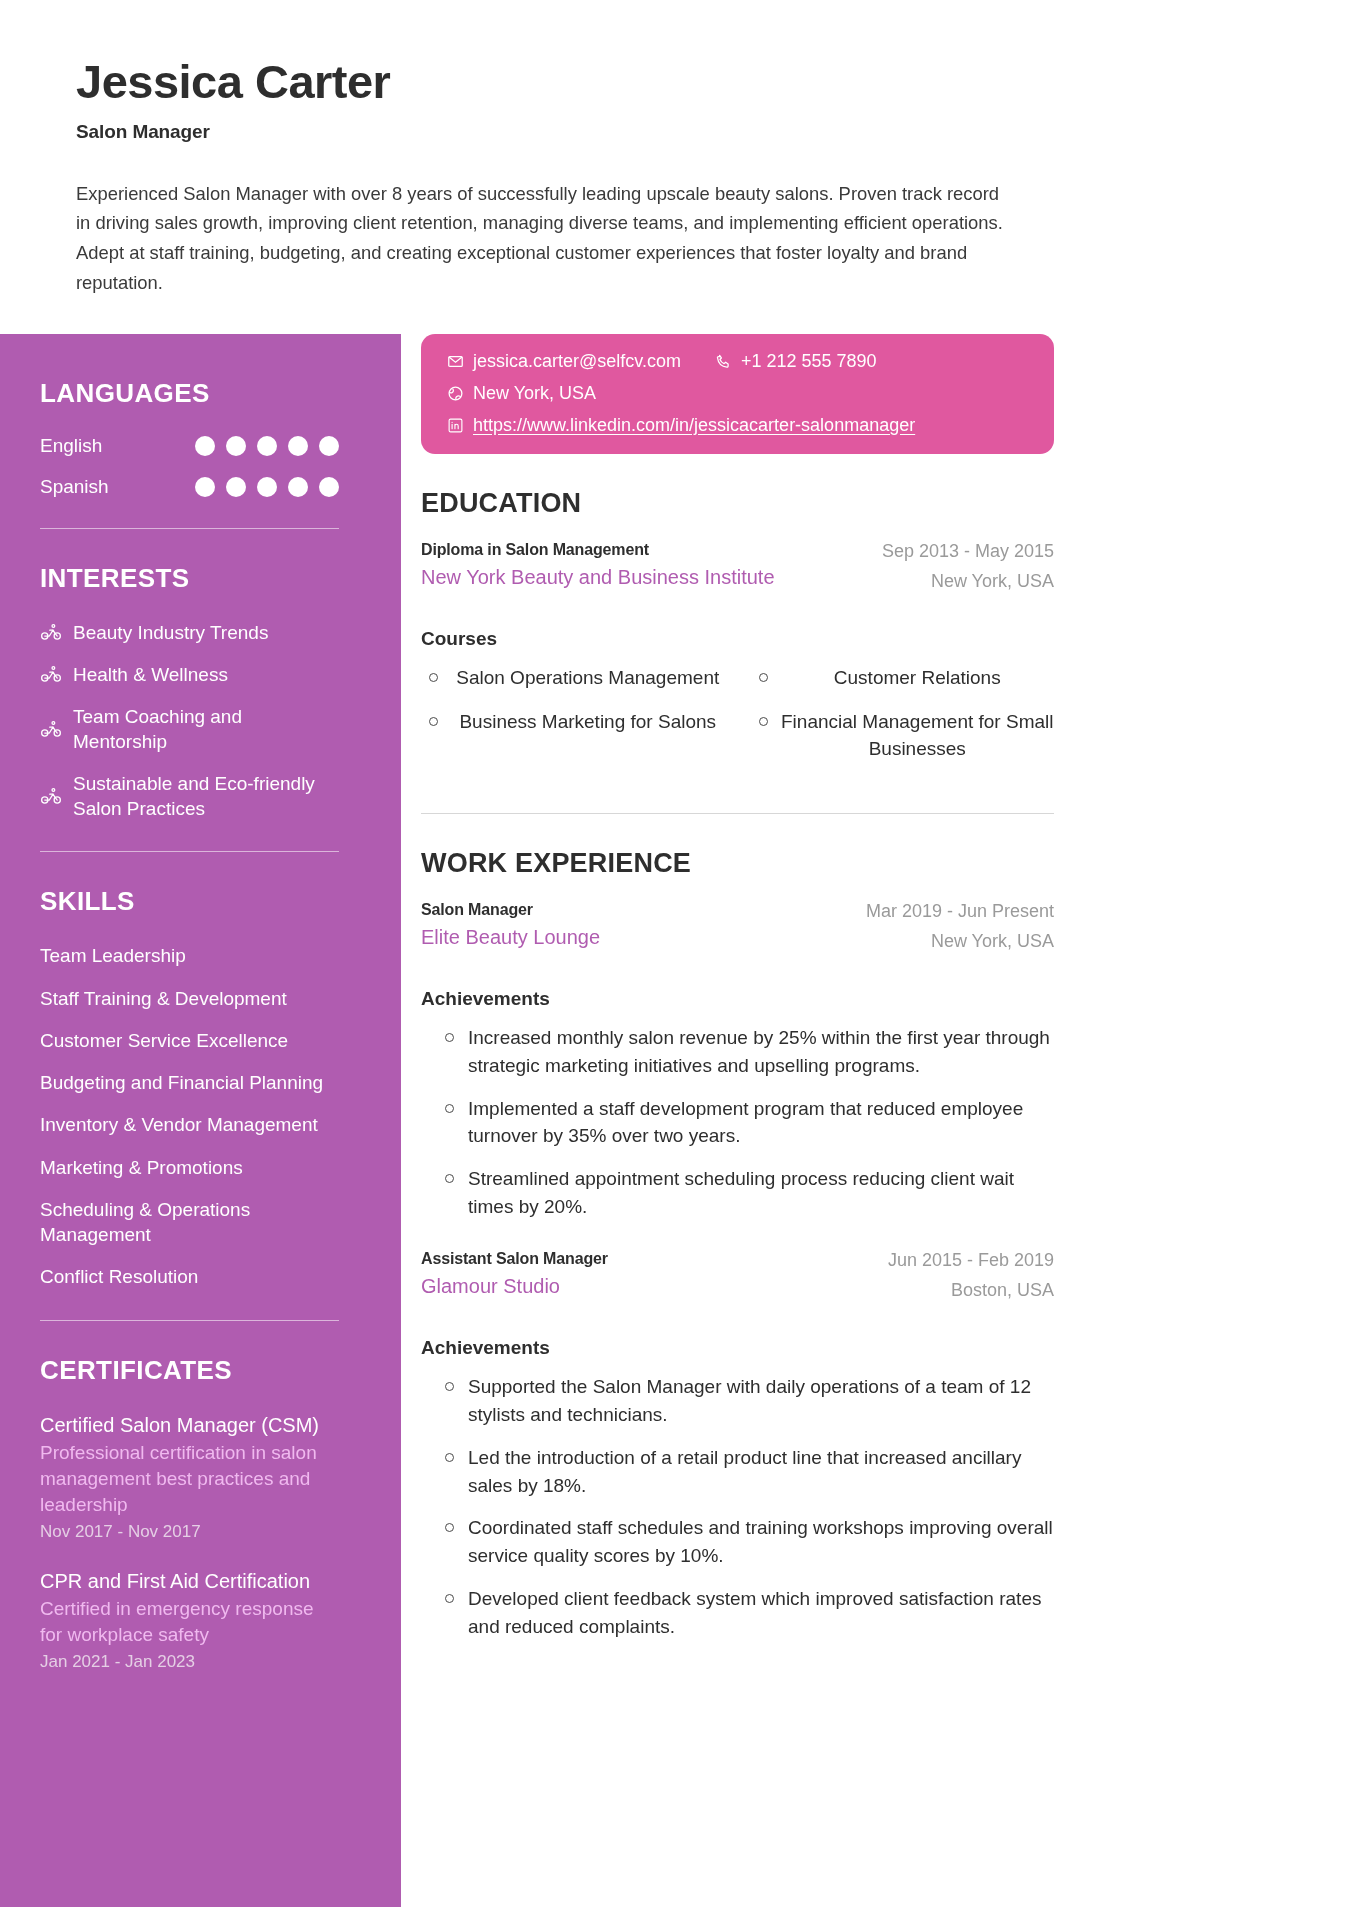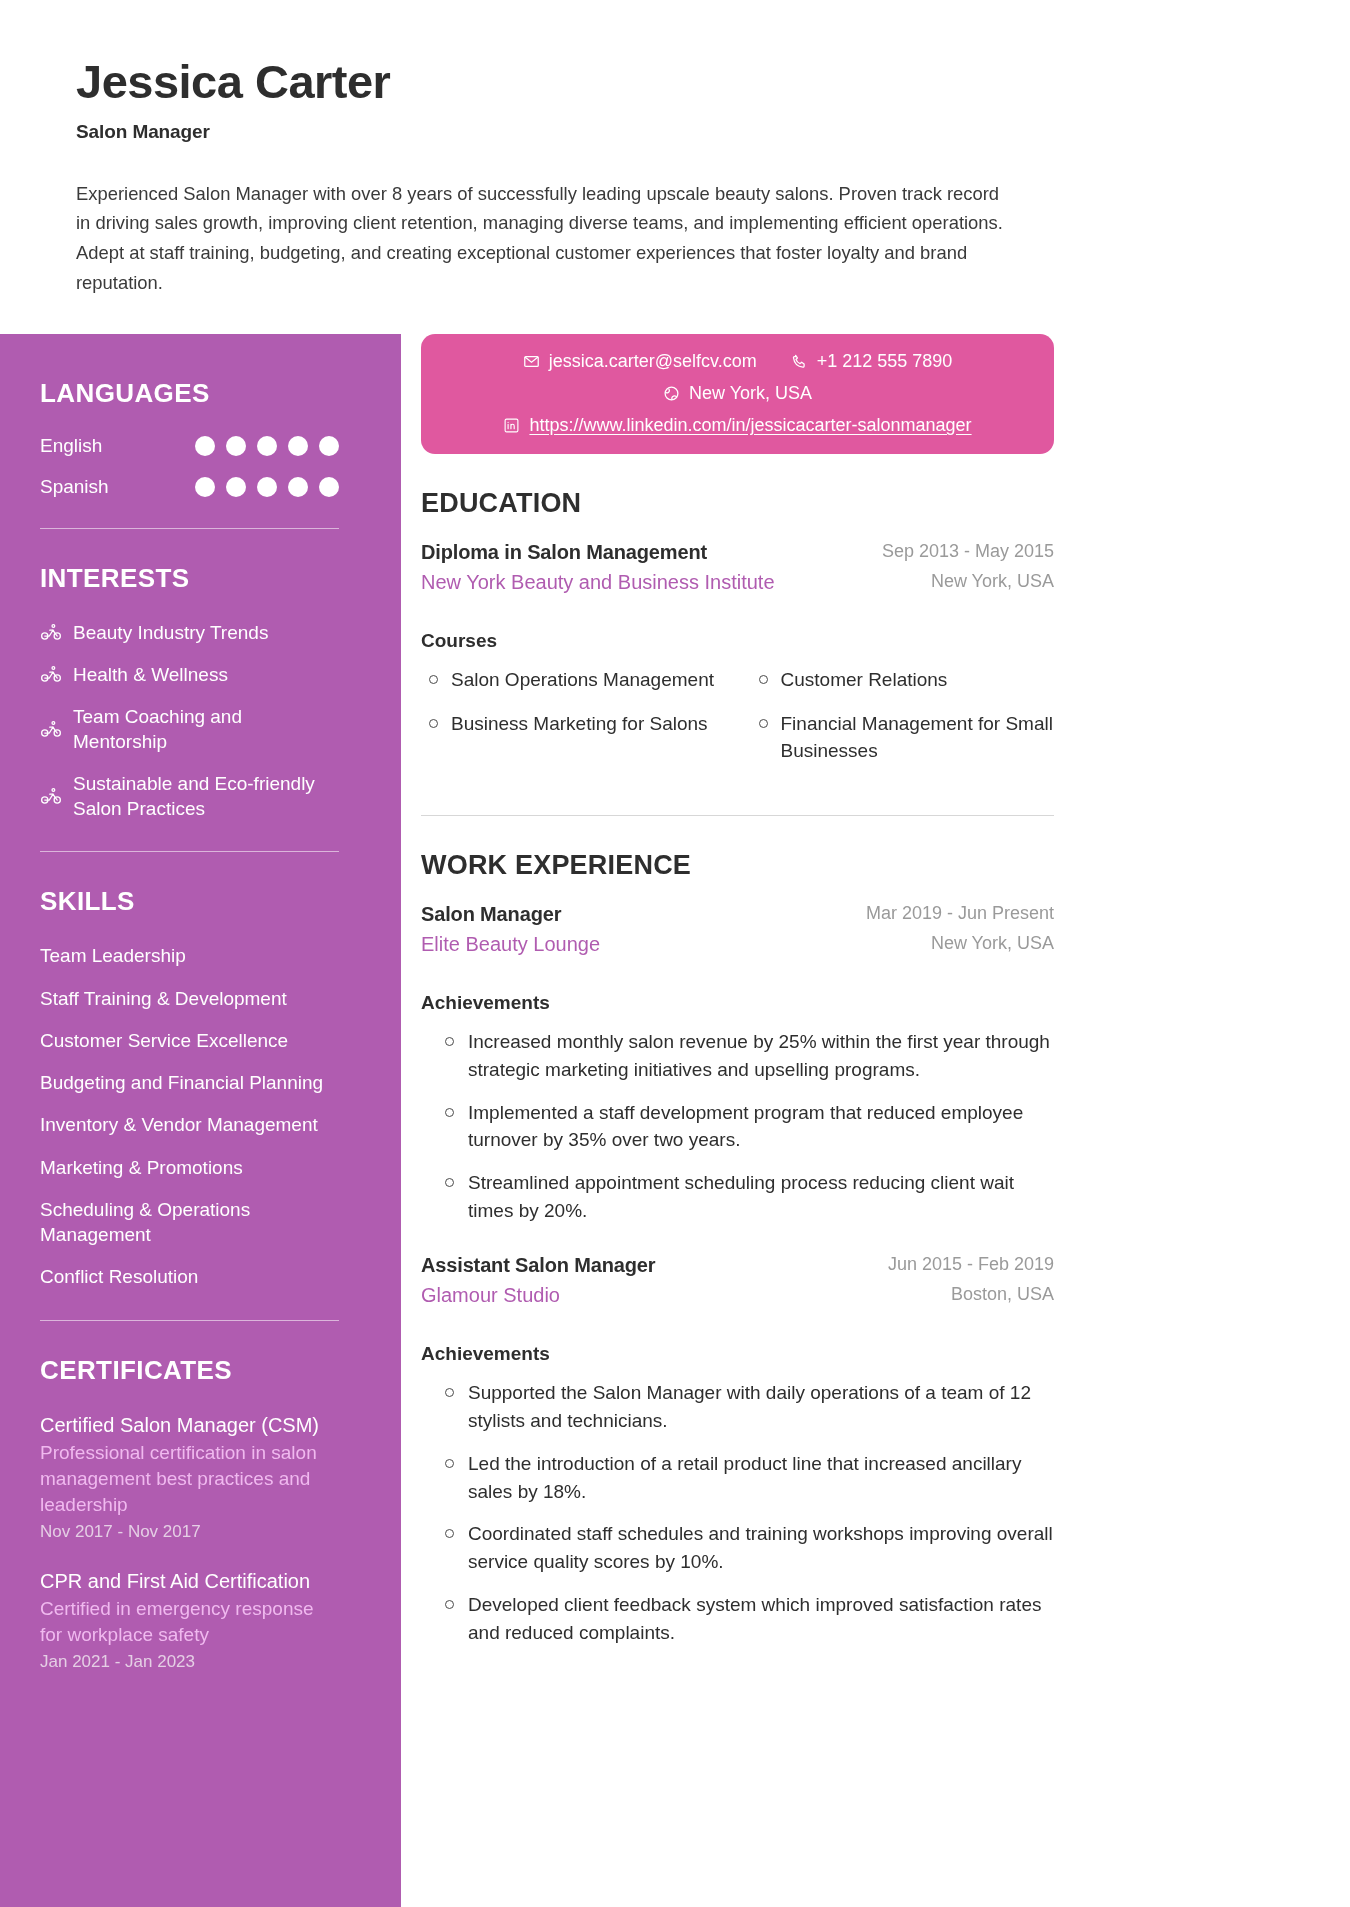--- a/index.html
+++ b/index.html
@@ -126,21 +126,20 @@
     border-radius: 14px;
     margin: 0 0 0 0;
     padding: 17px 26px 18px 26px;
     color: #ffffff;
   }
   .contact-line {
     display: flex;
     align-items: center;
     flex-wrap: wrap;
     gap: 11px 34px;
-    justify-content: center;
   }
   .contact-line + .contact-line { margin-top: 11px; }
   .contact-item {
     display: flex;
     align-items: center;
     gap: 9px;
     font-size: 18px;
     color: #ffffff;
   }
   .contact-item svg { display: block; }
@@ -166,21 +165,21 @@
   }
 
   .entry-head {
     display: flex;
     justify-content: space-between;
     align-items: flex-start;
     gap: 20px;
   }
   .entry-left { min-width: 0; }
   .entry-title {
-    font-size: 20px;
+    font-size: 16px;
     font-weight: 800;
     color: #2e2e2e;
     letter-spacing: -0.15px;
   }
   .entry-org {
     font-size: 20px;
     color: #b05cb0;
     margin-top: 7px;
   }
   .entry-right {
@@ -197,20 +196,21 @@
     color: #2e2e2e;
     margin-top: 36px;
   }
 
   .courses {
     display: grid;
     grid-template-columns: 1fr 1fr;
     column-gap: 26px;
     row-gap: 0;
     margin-top: 14px;
+    text-align: center;
   }
   .bullet {
     position: relative;
     padding-left: 30px;
     font-size: 19px;
     line-height: 1.46;
     color: #2e2e2e;
     margin-bottom: 16px;
   }
   .bullet::before {

